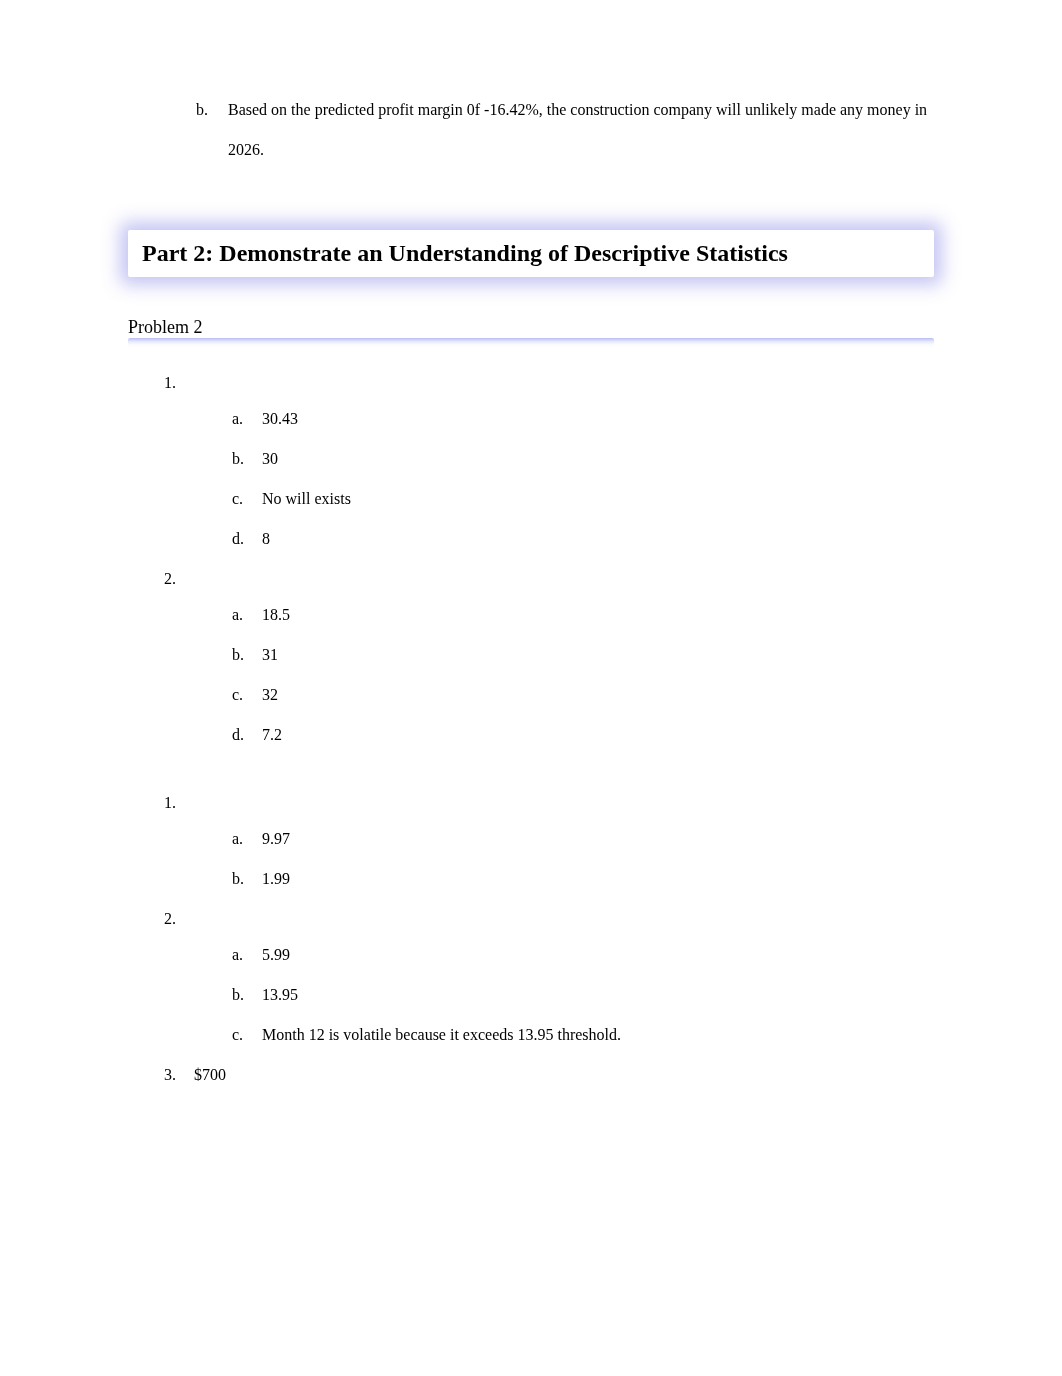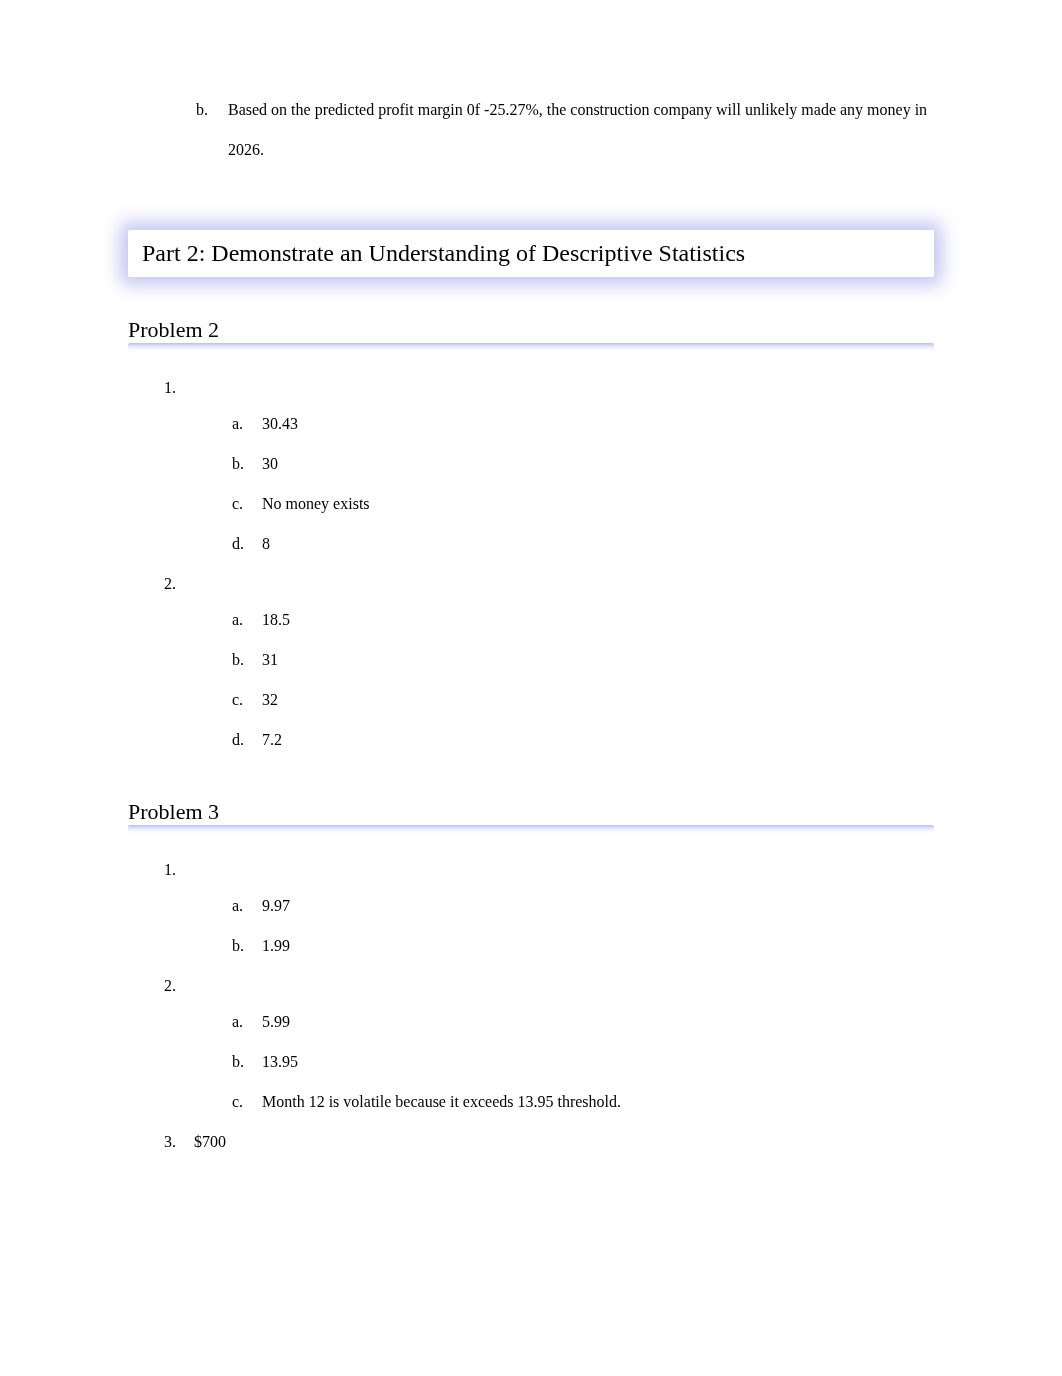--- a/index.html
+++ b/index.html
@@ -38,32 +38,32 @@
       width: 32px;
       flex-shrink: 0;
     }
     
     .sub-item-intro .sub-text {
       flex: 1;
     }
     
     .part-heading {
       font-size: 24px;
-      font-weight: normal;
+      font-weight: bold;
       padding: 10px 14px;
       margin-top: 60px;
       margin-bottom: 40px;
       background: #ffffff;
       box-shadow: 0 0 18px 8px rgba(90, 90, 220, 0.35);
       border-radius: 2px;
       color: #000000;
     }
     
     .problem-heading {
-      font-size: 22px;
+      font-size: 18px;
       font-weight: normal;
       color: #000000;
       position: relative;
       padding-bottom: 6px;
       margin-bottom: 30px;
     }
     
     .problem-heading::after {
       content: "";
       position: absolute;
@@ -119,21 +119,21 @@
     }
   </style>
 </head>
 <body>
 
 <div class="content-wrapper">
 
   <div class="sub-item-intro">
     <div class="sub-list-item">
       <span class="sub-marker">b.</span>
-      <span class="sub-text">Based on the predicted profit margin 0f -25.27%, the construction company will unlikely made any money in 2026.</span>
+      <span class="sub-text">Based on the predicted profit margin 0f -16.42%, the construction company will unlikely made any money in 2026.</span>
     </div>
   </div>
 
   <div class="part-heading">Part 2: Demonstrate an Understanding of Descriptive Statistics</div>
 
   <div class="problem-section">
     <div class="problem-heading">Problem 2</div>
 
     <div class="list-level-1">
       <div class="list-item-1">
@@ -145,21 +145,21 @@
         <div class="list-item-2">
           <span class="marker-2">a.</span>
           <span class="text-2">30.43</span>
         </div>
         <div class="list-item-2">
           <span class="marker-2">b.</span>
           <span class="text-2">30</span>
         </div>
         <div class="list-item-2">
           <span class="marker-2">c.</span>
-          <span class="text-2">No money exists</span>
+          <span class="text-2">No will exists</span>
         </div>
         <div class="list-item-2">
           <span class="marker-2">d.</span>
           <span class="text-2">8</span>
         </div>
       </div>
 
       <div class="list-item-1">
         <span class="marker-1">2.</span>
         <span class="text-1"></span>
@@ -180,21 +180,20 @@
         </div>
         <div class="list-item-2">
           <span class="marker-2">d.</span>
           <span class="text-2">7.2</span>
         </div>
       </div>
     </div>
   </div>
 
   <div class="problem-section">
-    <div class="problem-heading">Problem 3</div>
 
     <div class="list-level-1">
       <div class="list-item-1">
         <span class="marker-1">1.</span>
         <span class="text-1"></span>
       </div>
 
       <div class="list-level-2">
         <div class="list-item-2">
           <span class="marker-2">a.</span>

